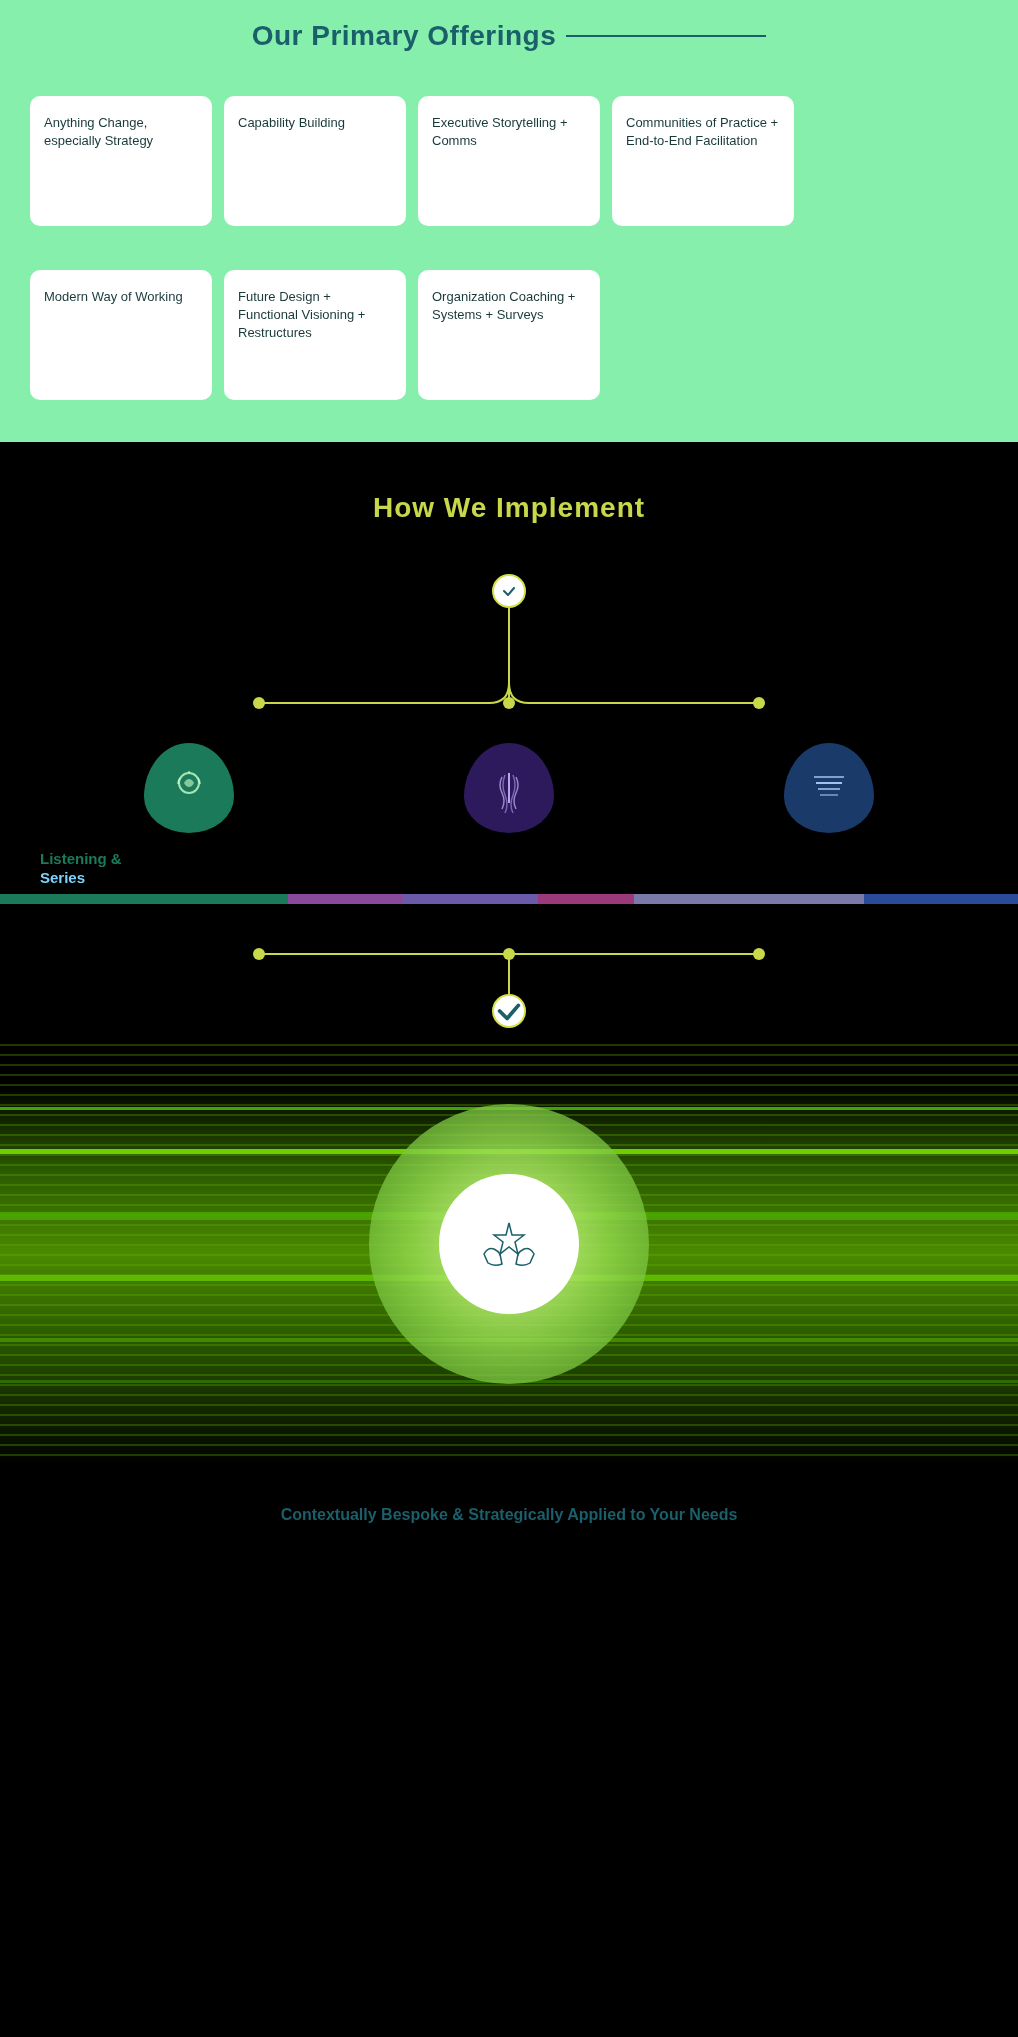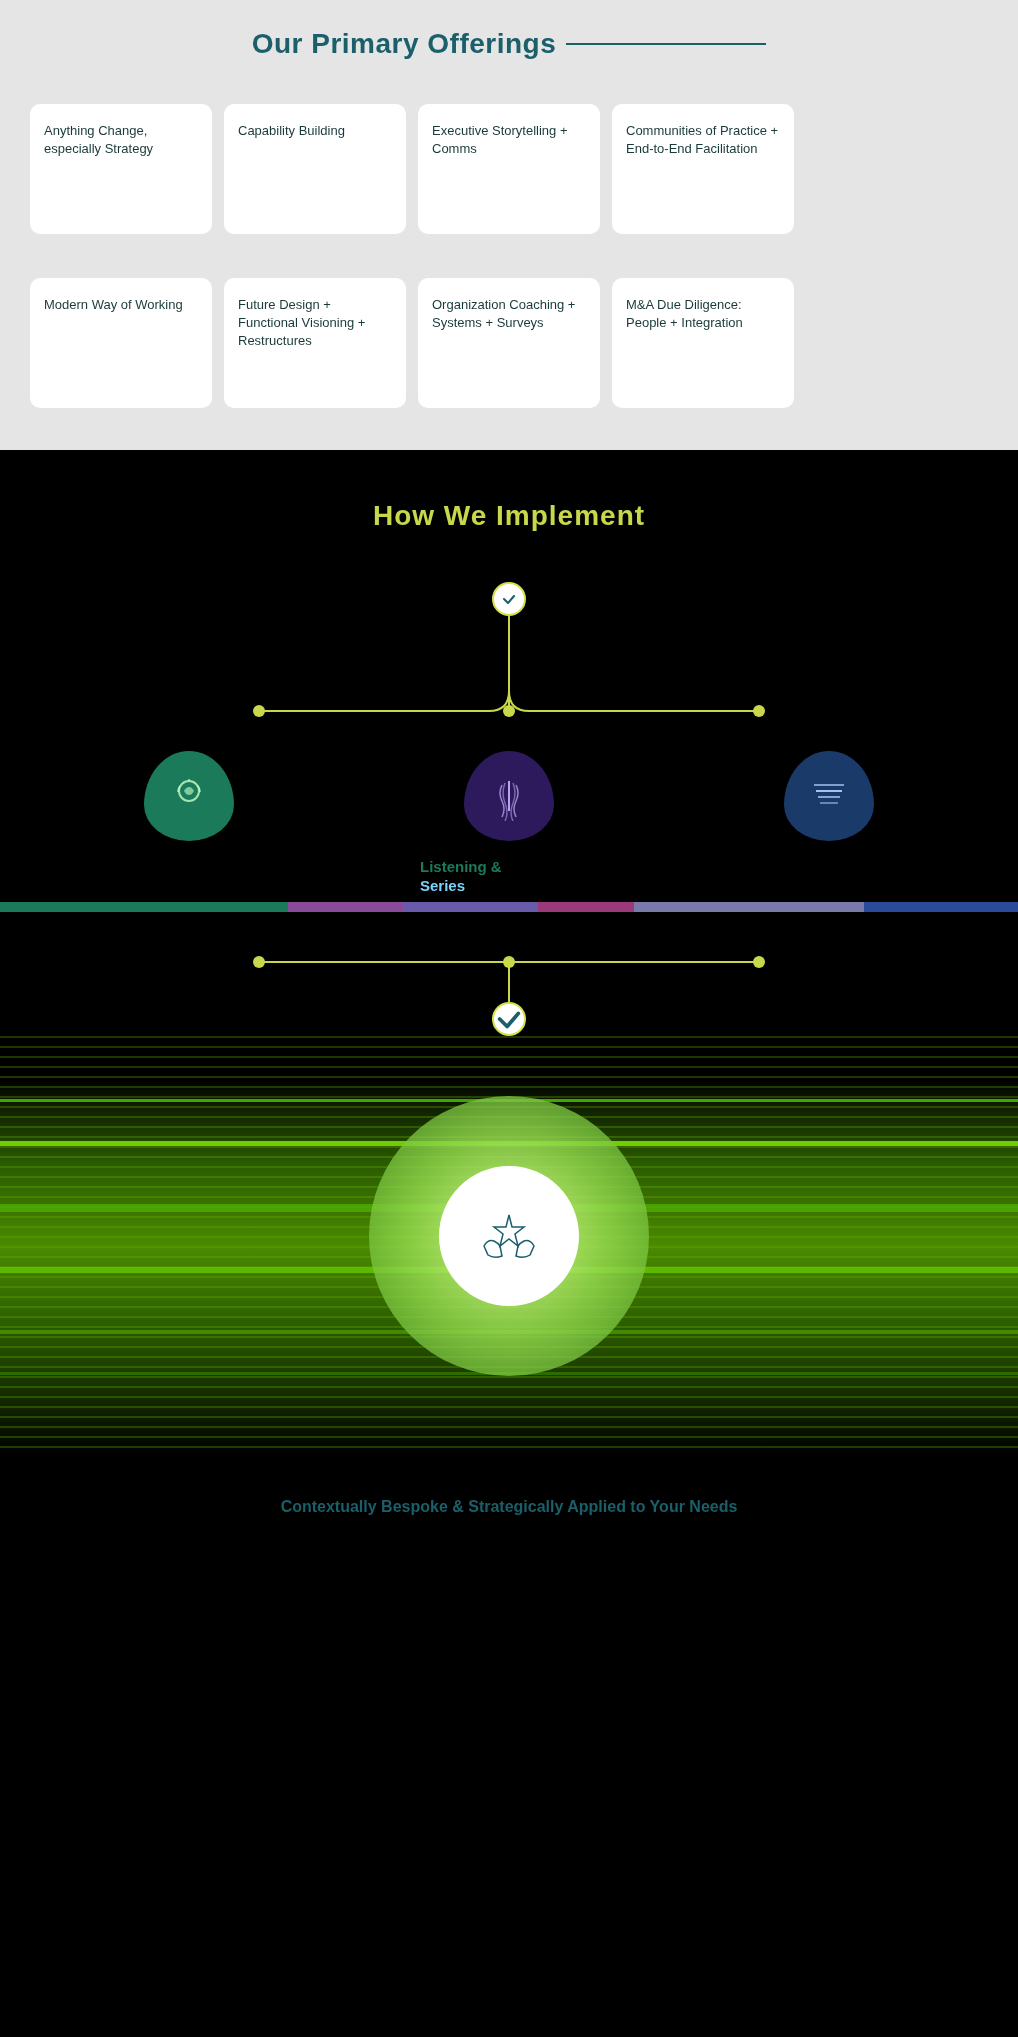--- a/index.html
+++ b/index.html
@@ -6,22 +6,22 @@
     body {
       background: #000;
       font-family: Arial, sans-serif;
       width: 1018px;
       min-height: 2037px;
       overflow-x: hidden;
     }
 
     
     .offerings-section {
-      padding: 28px 30px 30px;
-      background: #e5e5e5;
+      padding: 20px 30px 30px;
+      background: #86efac;
     }
 
     .section-title {
       text-align: center;
       font-size: 28px;
       font-weight: 700;
       color: #1a5f6a;
       margin-bottom: 30px;
       letter-spacing: 0.5px;
       display: flex;
@@ -58,21 +58,21 @@
     .offering-card-text {
       font-size: 13px;
       color: #1a3a3a;
       line-height: 1.4;
       font-weight: 400;
     }
 
     
     .implement-section {
       background: #000;
-      padding: 50px 0 0;
+      padding: 50px 0 16px;
     }
 
     .implement-title {
       text-align: center;
       font-size: 28px;
       font-weight: 700;
       color: #c8d84a;
       margin-bottom: 50px;
       letter-spacing: 1px;
     }
@@ -237,23 +237,20 @@
   <div class="offerings-grid">
     <div class="offering-card">
       <span class="offering-card-text">Modern Way of Working</span>
     </div>
     <div class="offering-card">
       <span class="offering-card-text">Future Design + Functional Visioning + Restructures</span>
     </div>
     <div class="offering-card">
       <span class="offering-card-text">Organization Coaching + Systems + Surveys</span>
     </div>
-    <div class="offering-card">
-      <span class="offering-card-text">M&amp;A Due Diligence: People + Integration</span>
-    </div>
   </div>
 </section>
 
 <section class="implement-section">
   <h2 class="implement-title">How We Implement</h2>
 
   <div class="branch-container">
     <div class="tree-circle-top">
       <svg viewBox="0 0 16 16" fill="none" xmlns="http://www.w3.org/2000/svg">
         <path d="M3 8l4 4 6-7" stroke="#1a5f6a" stroke-width="2" stroke-linecap="round" stroke-linejoin="round"></path>
@@ -296,21 +293,21 @@
     <div class="impl-icon-container impl-icon-blue">
       <svg width="50" height="50" viewBox="0 0 50 50" fill="none" xmlns="http://www.w3.org/2000/svg">
         <line x1="12" y1="20" x2="38" y2="20" stroke="rgba(180,210,255,0.9)" stroke-width="2"></line>
         <line x1="14" y1="26" x2="36" y2="26" stroke="rgba(180,210,255,0.7)" stroke-width="2"></line>
         <line x1="16" y1="32" x2="34" y2="32" stroke="rgba(180,210,255,0.5)" stroke-width="2"></line>
         <line x1="10" y1="14" x2="40" y2="14" stroke="rgba(180,210,255,0.9)" stroke-width="1.5"></line>
       </svg>
     </div>
   </div>
 
-  <div style="display:flex; justify-content:flex-end; gap:84px; margin-top:16px; padding:0 40px;">
+  <div style="display:flex; justify-content:flex-start; gap:84px; margin-top:16px; padding:0 40px;">
     <div style="width:130px;">
       <div style="font-size:15px; font-weight:700; color:#1a7a5a; line-height:1.3;">Listening &amp;</div>
       <div style="font-size:15px; font-weight:700; color:#7dd3fc;">Series</div>
     </div>
     <div style="width:130px;"></div>
     <div style="width:130px;"></div>
   </div>
 
   <div style="display:flex; width:100%; height:10px; margin-top:8px;">
     <div style="background:#1a7a5a; flex:1.5;"></div>

